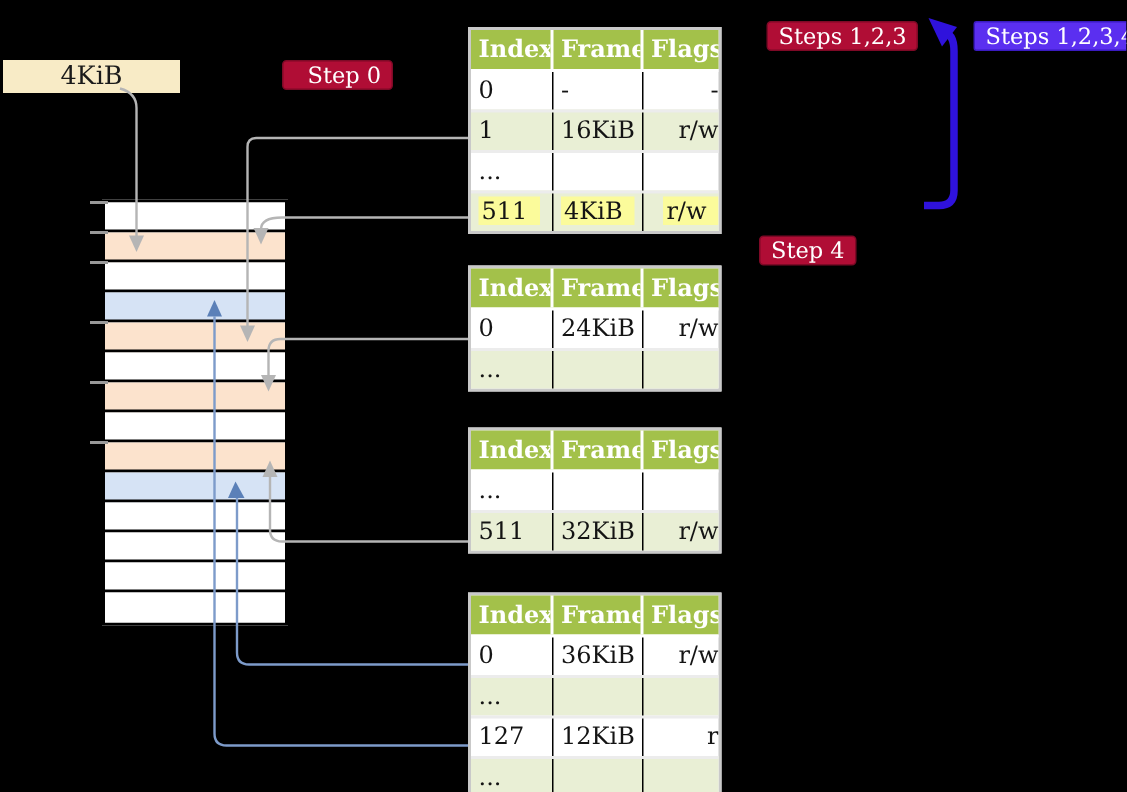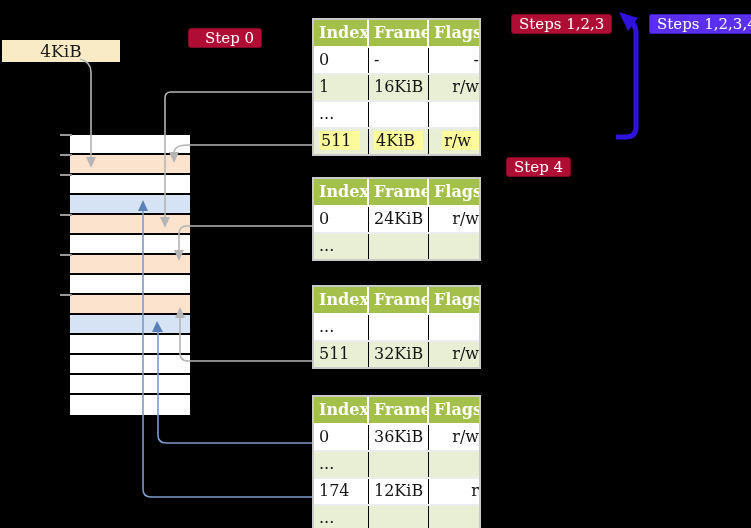--- a/index.html
+++ b/index.html
@@ -65,21 +65,21 @@
   .c-thick{stroke:var(--thick-arrow);fill:none;stroke-width:5px;}
   .h-thick{fill:var(--thick-arrow);stroke:none;}
 </style>
 </head>
 <body>
 
 <div id="stage">
 
   <div class="frame-box">4KiB</div>
 
-  <div class="step-label" style="left:188px;top:28px;padding-left:16px;">Step 0</div>
+  <div class="step-label" style="left:188px;top:40px;padding-left:16px;">Step 0</div>
   <div class="step-label" style="left:511px;top:14px;">Steps 1,2,3</div>
   <div class="violet-label" style="left:649px;top:14px;">Steps 1,2,3,4</div>
   <div class="step-label" style="left:506px;top:157px;">Step 4</div>
 
   <div class="mem-col">
       <div class="mem-row" style="background: rgb(255, 255, 255);"></div>
       <div class="mem-row" style="background: rgb(252, 227, 205);"></div>
       <div class="mem-row" style="background: rgb(255, 255, 255);"></div>
       <div class="mem-row" style="background: rgb(214, 227, 245);"></div>
       <div class="mem-row" style="background: rgb(252, 227, 205);"></div>
@@ -198,21 +198,21 @@
         <div class="tcell"><span>0</span></div>
         <div class="tcell"><span>36KiB</span></div>
         <div class="tcell"><span>r/w</span></div>
       </div>
       <div class="trow shaded">
         <div class="tcell"><span>...</span></div>
         <div class="tcell"></div>
         <div class="tcell"></div>
       </div>
       <div class="trow">
-        <div class="tcell"><span>174</span></div>
+        <div class="tcell"><span>127</span></div>
         <div class="tcell"><span>12KiB</span></div>
         <div class="tcell"><span>r</span></div>
       </div>
       <div class="trow shaded">
         <div class="tcell"><span>...</span></div>
         <div class="tcell"></div>
         <div class="tcell"></div>
       </div>
     </div>
   </div>

